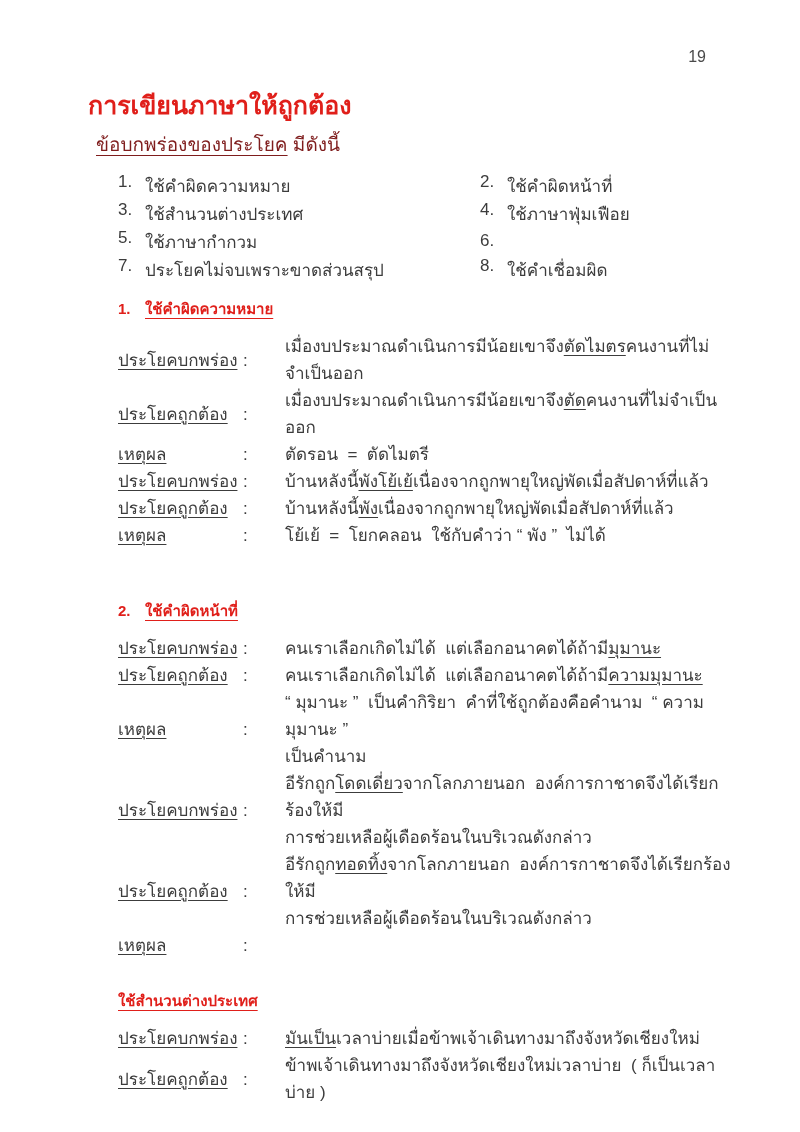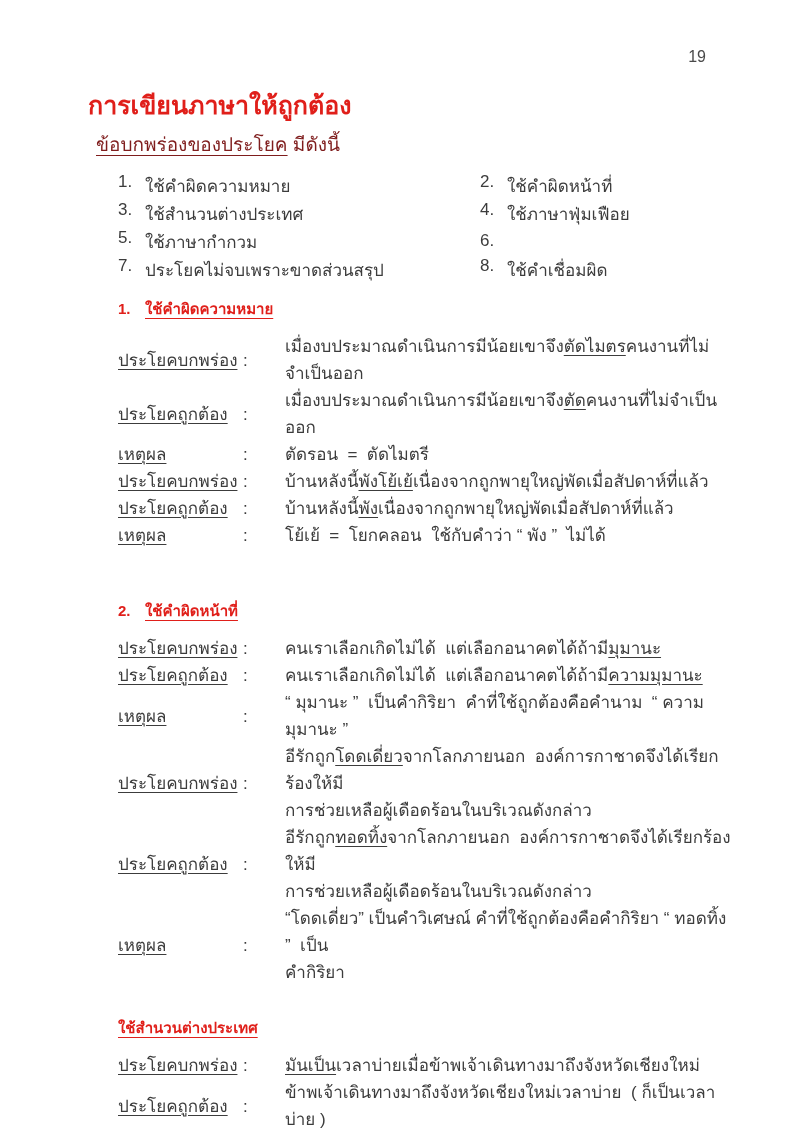--- a/index.html
+++ b/index.html
@@ -184,20 +184,21 @@
             <span class="ex-colon">:</span>
             <div class="ex-content">
               <div class="ex-line"><span>คนเราเลือกเกิดไม่ได้  แต่เลือกอนาคตได้ถ้ามี</span><u>ความมุมานะ</u></div>
             </div>
           </div>
           <div class="ex-row">
             <span class="ex-label">เหตุผล</span>
             <span class="ex-colon">:</span>
             <div class="ex-content">
               <div class="ex-line"><span>“ มุมานะ ”  เป็นคำกิริยา  คำที่ใช้ถูกต้องคือคำนาม  “ ความมุมานะ ”</span></div>
+              <div class="ex-line"><span>เป็นคำนาม</span></div>
             </div>
           </div>
           <div class="ex-row">
             <span class="ex-label">ประโยคบกพร่อง</span>
             <span class="ex-colon">:</span>
             <div class="ex-content">
               <div class="ex-line"><span>อีรักถูก</span><u>โดดเดี่ยว</u><span>จากโลกภายนอก  องค์การกาชาดจึงได้เรียกร้องให้มี</span></div>
               <div class="ex-line"><span>การช่วยเหลือผู้เดือดร้อนในบริเวณดังกล่าว</span></div>
             </div>
           </div>
@@ -205,24 +206,20 @@
             <span class="ex-label">ประโยคถูกต้อง</span>
             <span class="ex-colon">:</span>
             <div class="ex-content">
               <div class="ex-line"><span>อีรักถูก</span><u>ทอดทิ้ง</u><span>จากโลกภายนอก  องค์การกาชาดจึงได้เรียกร้องให้มี</span></div>
               <div class="ex-line"><span>การช่วยเหลือผู้เดือดร้อนในบริเวณดังกล่าว</span></div>
             </div>
           </div>
           <div class="ex-row">
             <span class="ex-label">เหตุผล</span>
             <span class="ex-colon">:</span>
-            <div class="ex-content">
-              <div class="ex-line"><span>“โดดเดี่ยว” เป็นคำวิเศษณ์ คำที่ใช้ถูกต้องคือคำกิริยา “ ทอดทิ้ง ”  เป็น</span></div>
-              <div class="ex-line"><span>คำกิริยา</span></div>
-            </div>
           </div>
         </section>
         <div class="gap-md"></div>
         <section class="section">
           <div class="sec-heading"><span class="sec-title">ใช้สำนวนต่างประเทศ</span></div>
           <div class="ex-row">
             <span class="ex-label">ประโยคบกพร่อง</span>
             <span class="ex-colon">:</span>
             <div class="ex-content">
               <div class="ex-line"><u>มันเป็น</u><span>เวลาบ่ายเมื่อข้าพเจ้าเดินทางมาถึงจังหวัดเชียงใหม่</span></div>

